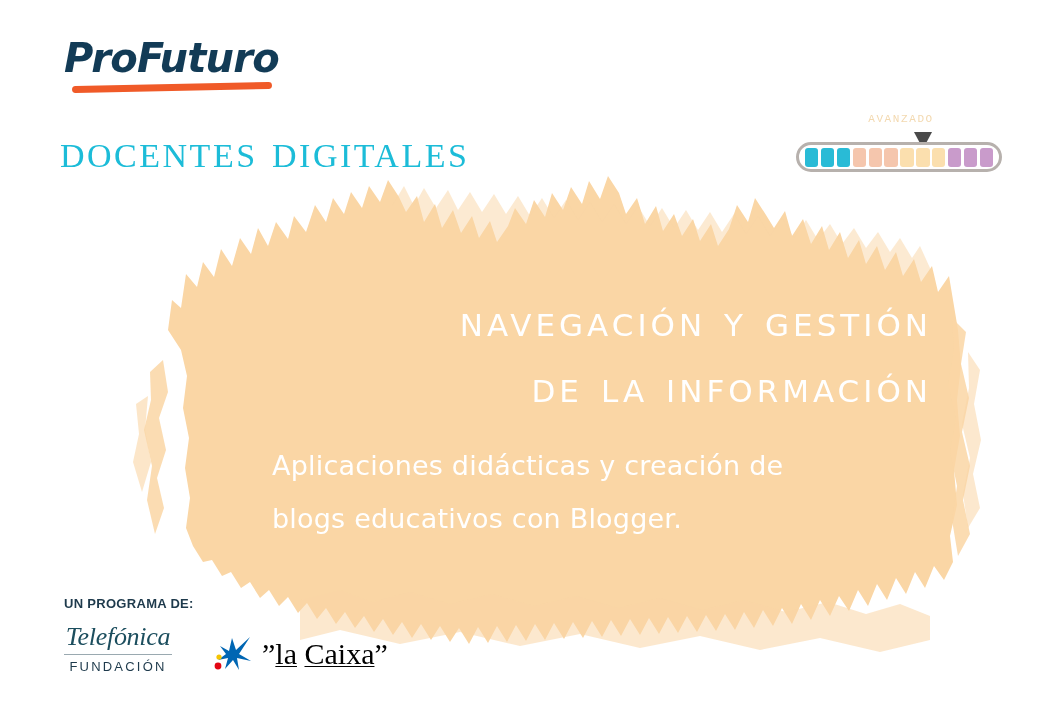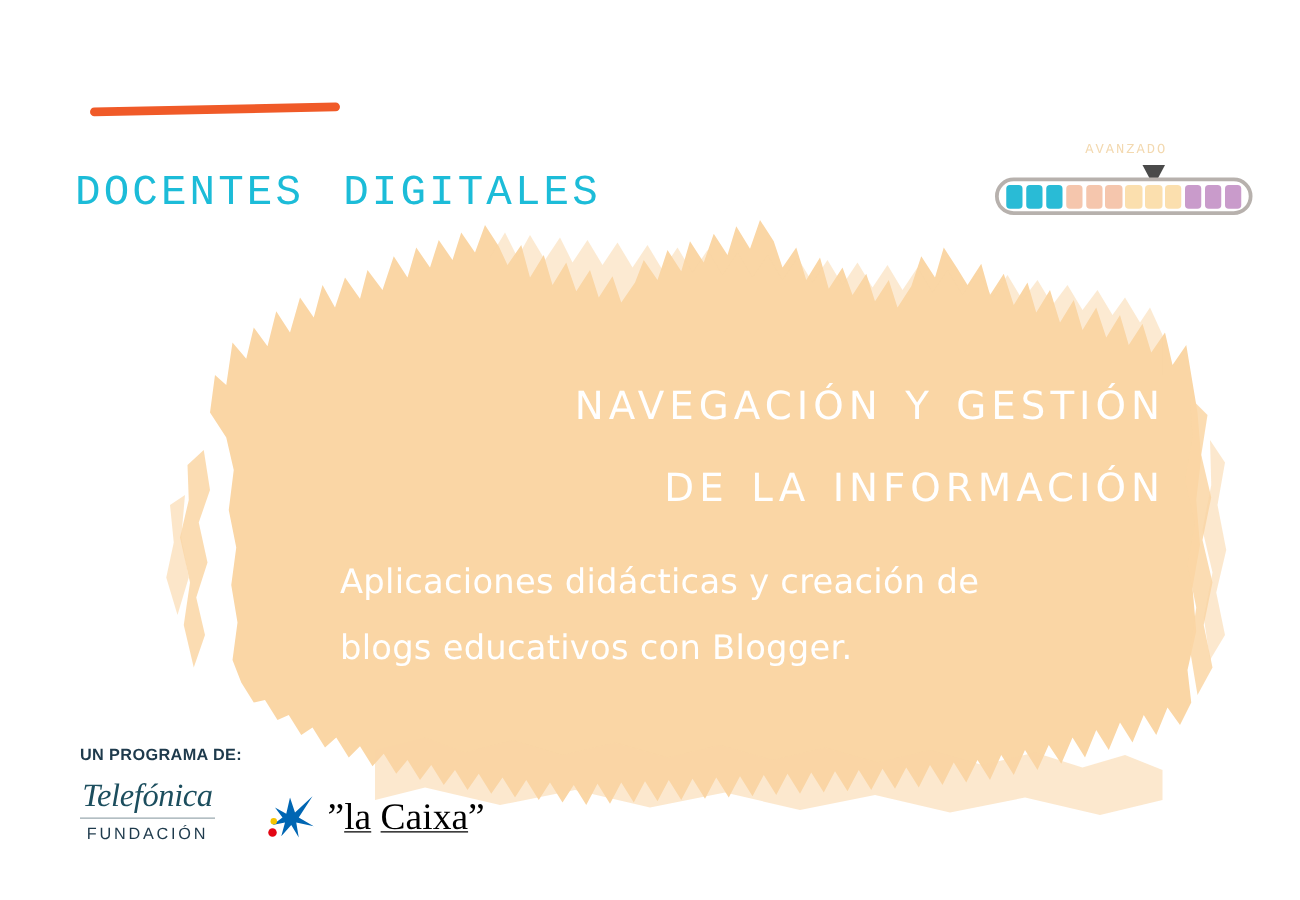--- a/index.html
+++ b/index.html
@@ -59,21 +59,21 @@
     background: #F05A28;
     border-radius: 4px;
     transform: rotate(-1.2deg);
   }
 
   
   #program-title {
     position: absolute;
     left: 60px;
     top: 124px;
-    font-family: Liberation Mono, monospace;
+    font-family: Liberation Serif, serif;
     font-weight: normal;
     font-size: 48px;
     line-height: 54px;
     color: #1CBCD8;
     letter-spacing: 2.5px;
     font-variant: small-caps;
     text-transform: lowercase;
     white-space: nowrap;
   }
 
@@ -278,20 +278,21 @@
            L482 212 L494 194 L506 214 L518 196 L530 216 L542 198 L554 218 L566 200
            L578 220 L590 202 L602 222 L614 204 L626 224 L638 206 L650 226 L662 208
            L674 228 L686 210 L698 230 L710 212 L722 232 L734 214 L746 234 L758 216
            L770 236 L782 218 L794 238 L806 220 L818 240 L830 224 L842 244 L854 228
            L866 248 L878 232 L890 252 L900 238 L912 258 L920 246 L930 268 L930 300
            L392 300 Z"></path>
     </g>
   </svg>
 
   <div id="profuturo-logo">
+    <div id="profuturo-wordmark" style="color: rgb(18, 59, 86);">ProFuturo</div>
     <div id="profuturo-underline" style="background: rgb(240, 90, 40);"></div>
   </div>
 
   <div id="program-title" style="color: rgb(28, 188, 216);">Docentes Digitales</div>
 
   <div id="level-meter">
     <div id="level-label" style="color: rgb(243, 217, 176);">Avanzado</div>
     <div id="level-pointer" style="border-top-color: rgb(74, 74, 74); left: 124.25px;"></div>
     <div id="level-track" style="border-color: rgb(183, 177, 173);">
       <span class="level-seg" style="background: rgb(41, 187, 214);"></span>

